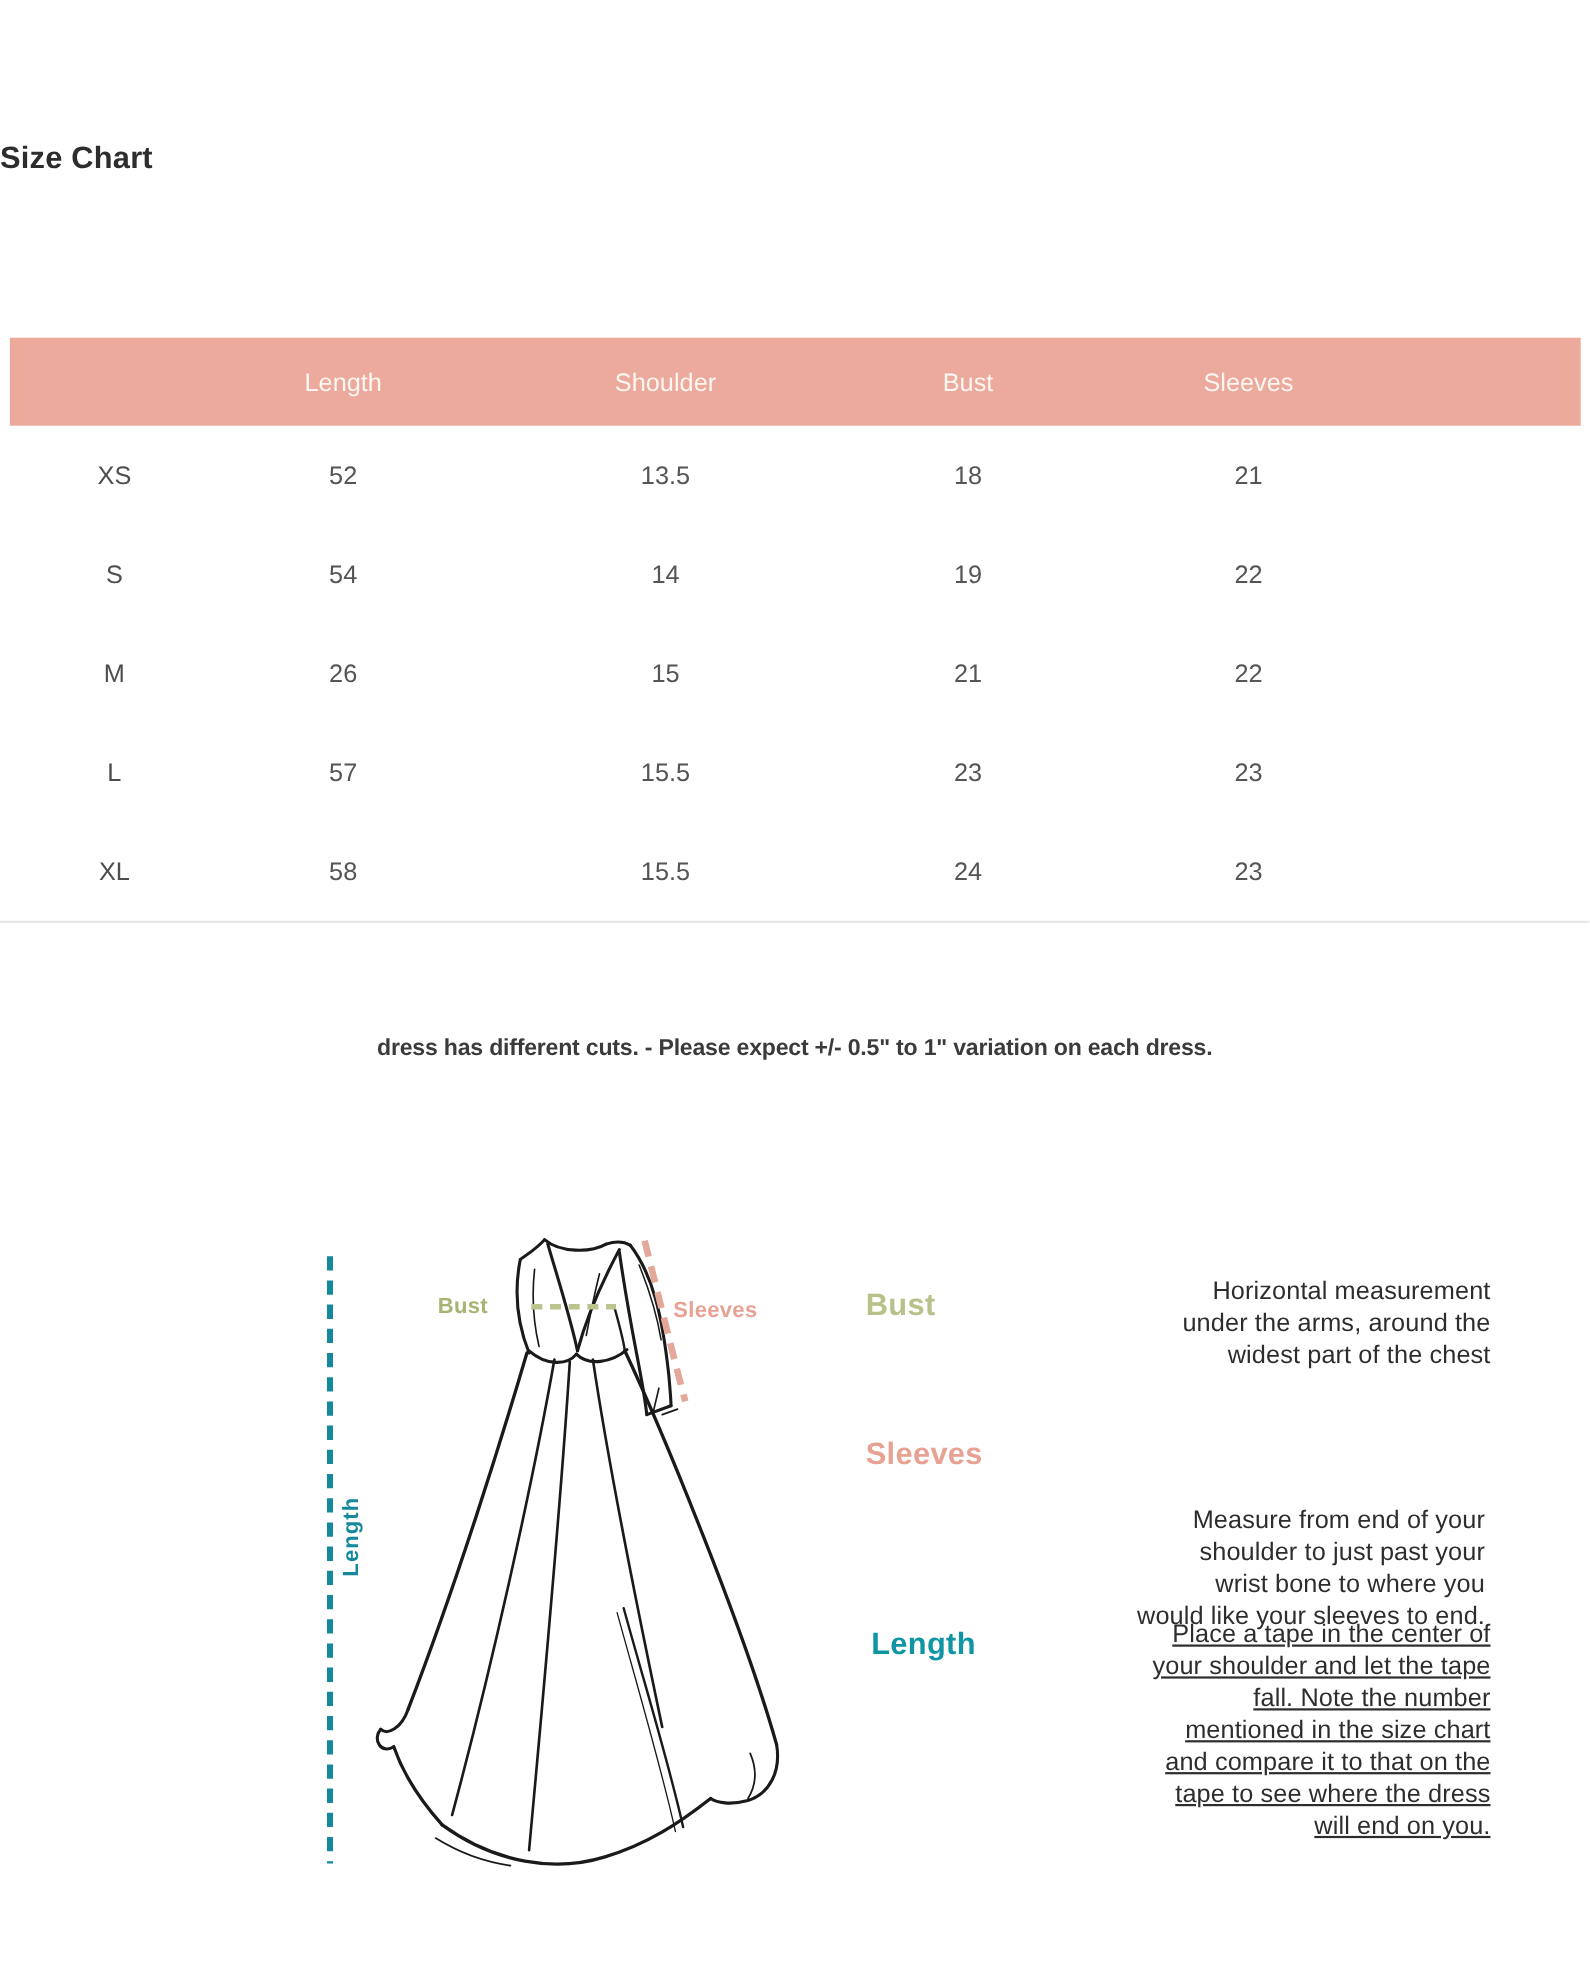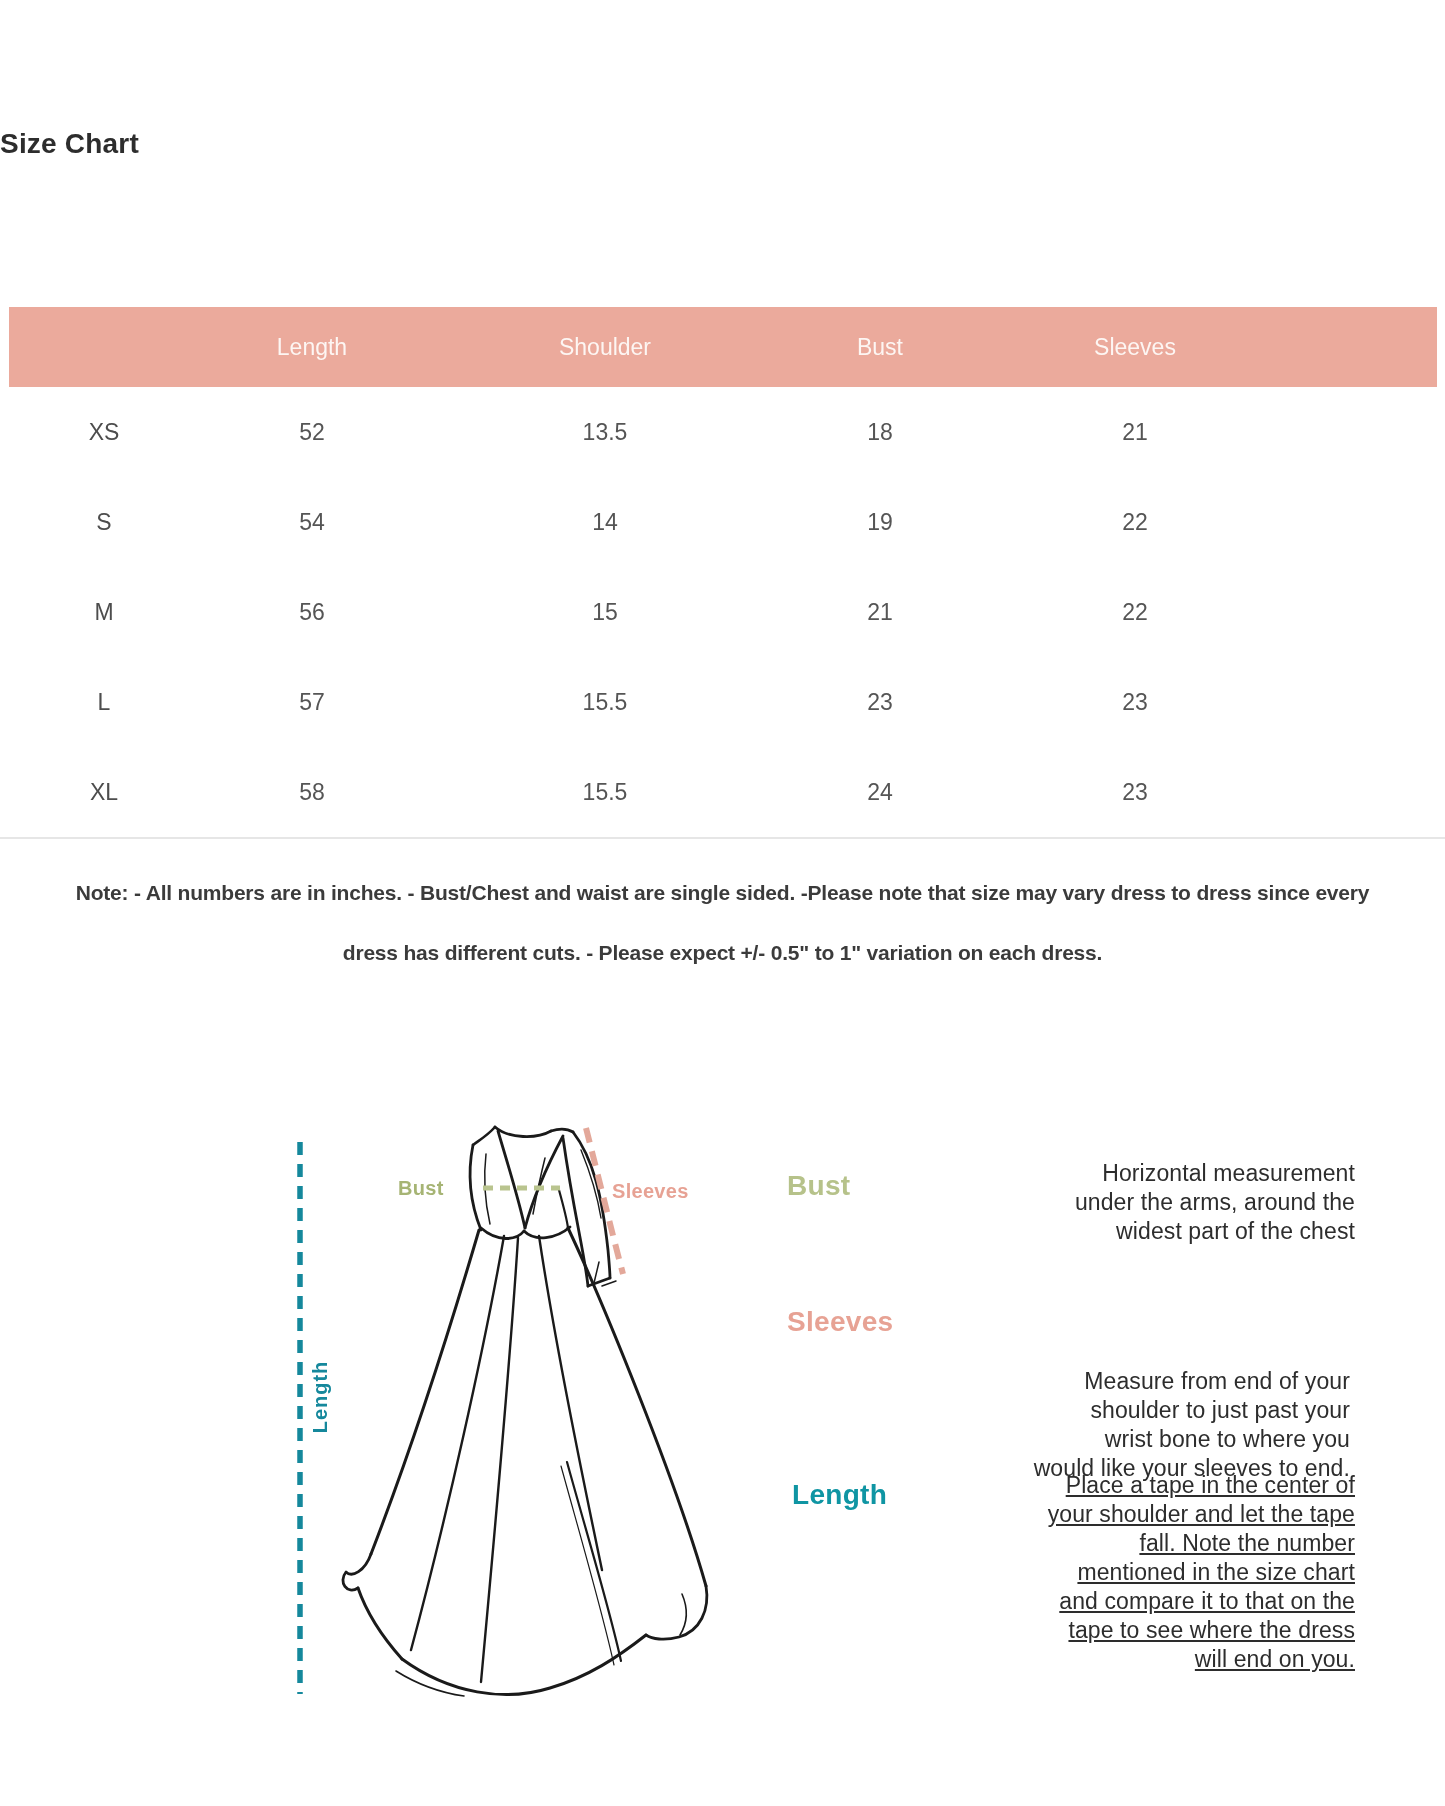--- a/index.html
+++ b/index.html
@@ -81,21 +81,21 @@
       <div class="t-cell t-size">S</div>
       <div class="t-cell">54</div>
       <div class="t-cell">14</div>
       <div class="t-cell">19</div>
       <div class="t-cell">22</div>
       <div class="t-cell"></div>
     </div>
 
     <div class="t-row">
       <div class="t-cell t-size">M</div>
-      <div class="t-cell">56</div>
+      <div class="t-cell">26</div>
       <div class="t-cell">15</div>
       <div class="t-cell">21</div>
       <div class="t-cell">22</div>
       <div class="t-cell"></div>
     </div>
 
     <div class="t-row">
       <div class="t-cell t-size">L</div>
       <div class="t-cell">57</div>
       <div class="t-cell">15.5</div>
@@ -109,21 +109,20 @@
       <div class="t-cell">58</div>
       <div class="t-cell">15.5</div>
       <div class="t-cell">24</div>
       <div class="t-cell">23</div>
       <div class="t-cell"></div>
     </div>
   </div>
 
   <div class="table-divider"></div>
 
-  <div class="note-line l1">Note: - All numbers are in inches. - Bust/Chest and waist are single sided. -Please note that size may vary dress to dress since every</div>
   <div class="note-line l2">dress has different cuts. - Please expect +/- 0.5" to 1" variation on each dress.</div>
 
   <svg class="diagram-svg" width="530" height="640" viewBox="0 0 530 640" aria-hidden="true">
 
     <path d="M50,52 L50,604" stroke="#15889c" stroke-width="5.5" stroke-dasharray="13 9" fill="none"></path>
 
     <g stroke="#1a1a1a" fill="none" stroke-linecap="round" stroke-linejoin="round">
 
       <path d="M245,37 C259,49 287,49 301,41" stroke-width="2.8"></path>
       <path d="M245,37 C237,46 228,51 223,55" stroke-width="2.6"></path>

